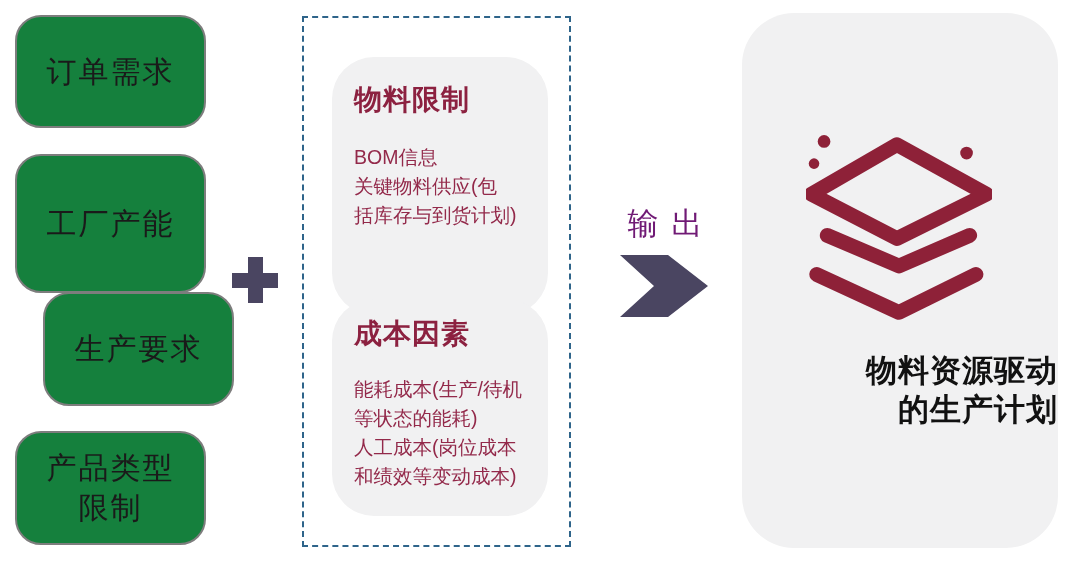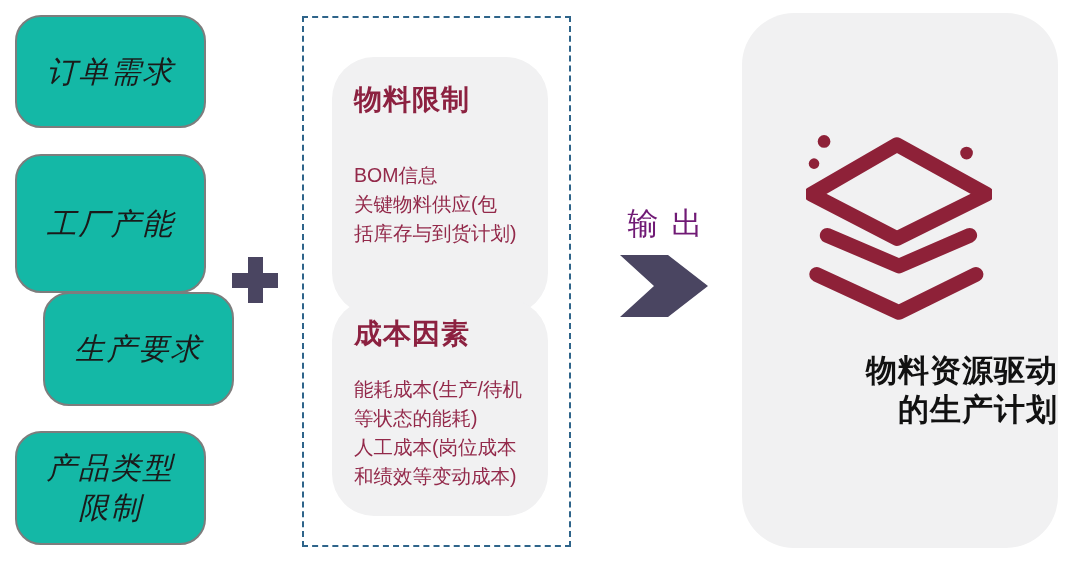--- a/index.html
+++ b/index.html
@@ -12,32 +12,31 @@
     overflow: hidden;
   }
 
   
   .input-box {
     position: absolute;
     left: 15px;
     width: 191px;
     border: 2px solid #7d7d7d;
     border-radius: 26px;
-    background: #14b8a6;
+    background: #15803d;
     display: flex;
     align-items: center;
     justify-content: center;
     text-align: center;
     font-size: 30px;
     line-height: 40px;
     letter-spacing: 2px;
     color: #1a1a1a;
     white-space: pre-line;
     box-sizing: border-box;
-    font-style: italic;
   }
   .input-box.b1 { top: 15px;  height: 113px; }
   .input-box.b2 { top: 154px; height: 139px; }
   .input-box.b3 { top: 292px; height: 114px; margin-left: 28px; }
   .input-box.b4 { top: 431px; height: 114px; }
 
   
   .plus {
     position: absolute;
     left: 232px;
@@ -86,21 +85,21 @@
     letter-spacing: 1px;
     color: #8c2140;
   }
   .card-body {
     margin-top: 0;
     font-size: 19.5px;
     line-height: 29px;
     color: #93294a;
     white-space: pre-line;
   }
-  .c1 .card-body { margin-top: 42px; }
+  .c1 .card-body { margin-top: 24px; }
   .c2 .card-body { margin-top: 22px; }
 
   
   .output-label {
     position: absolute;
     left: 610px;
     top: 203px;
     width: 110px;
     text-align: center;
     font-family: "Liberation Serif", "DejaVu Serif", serif;

